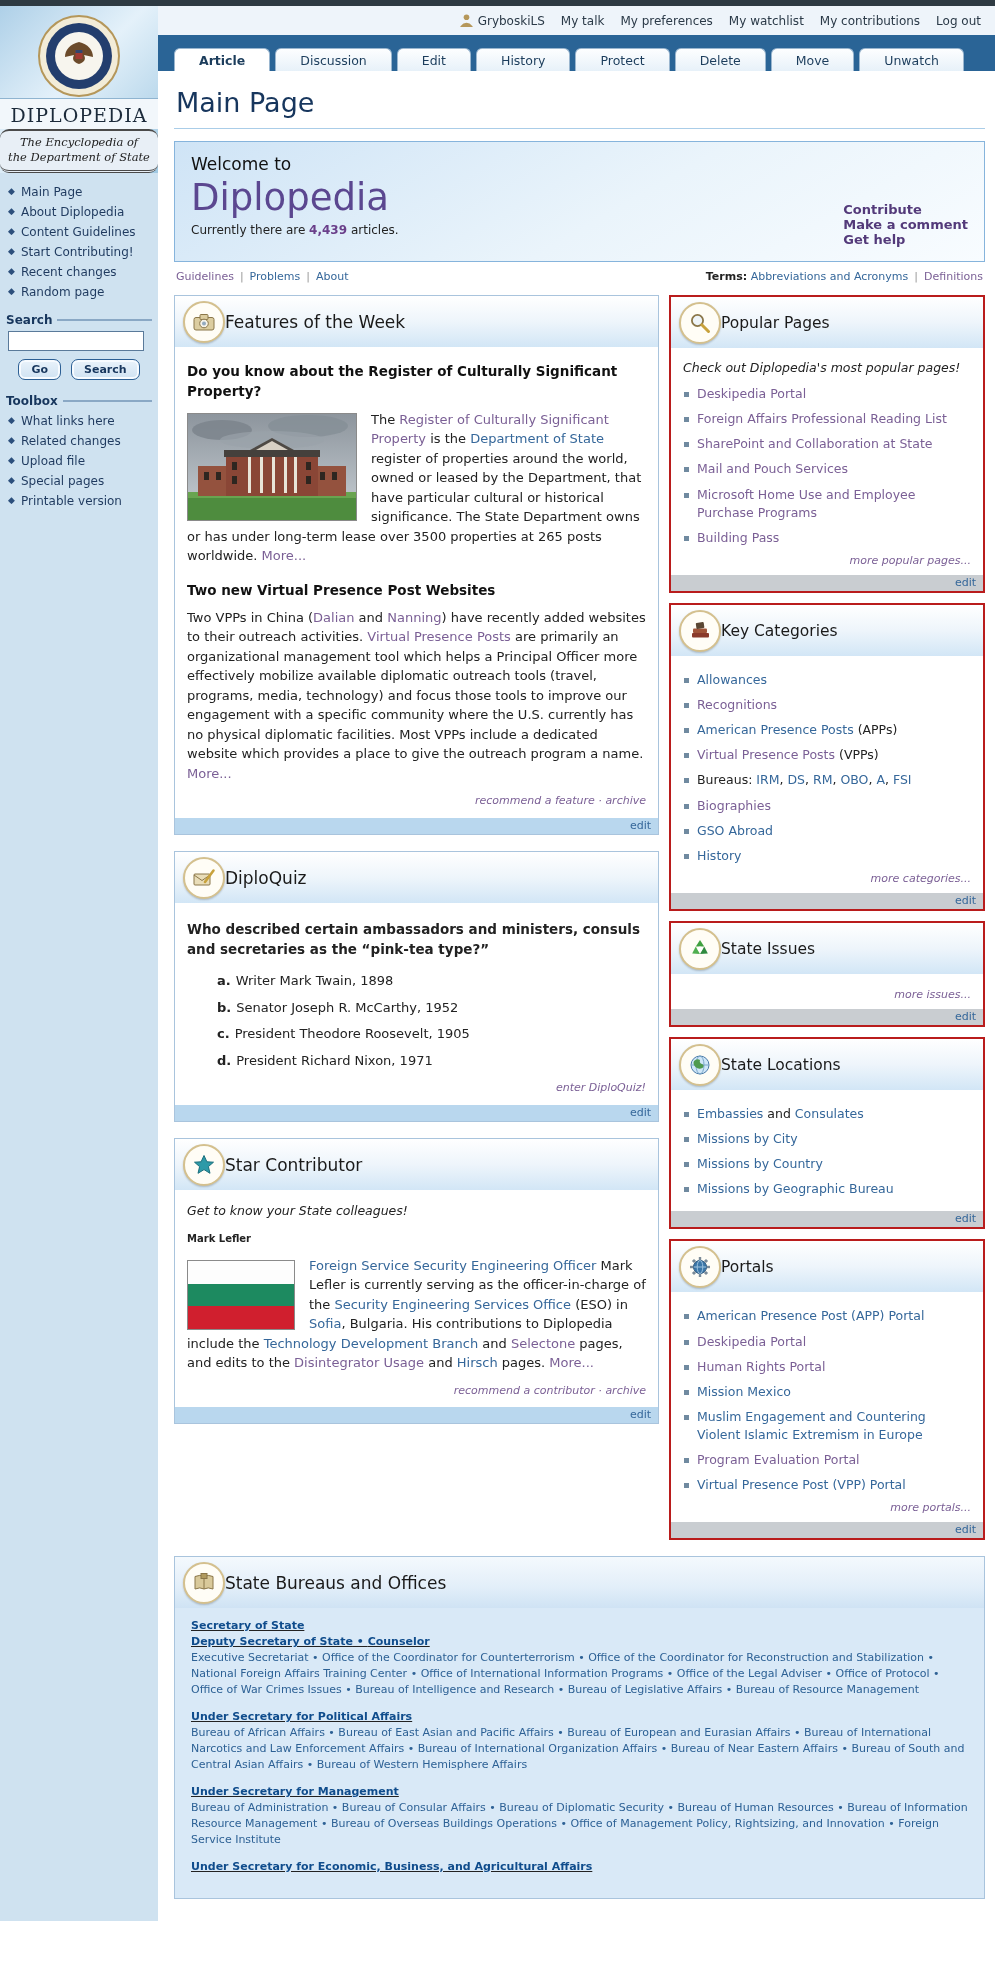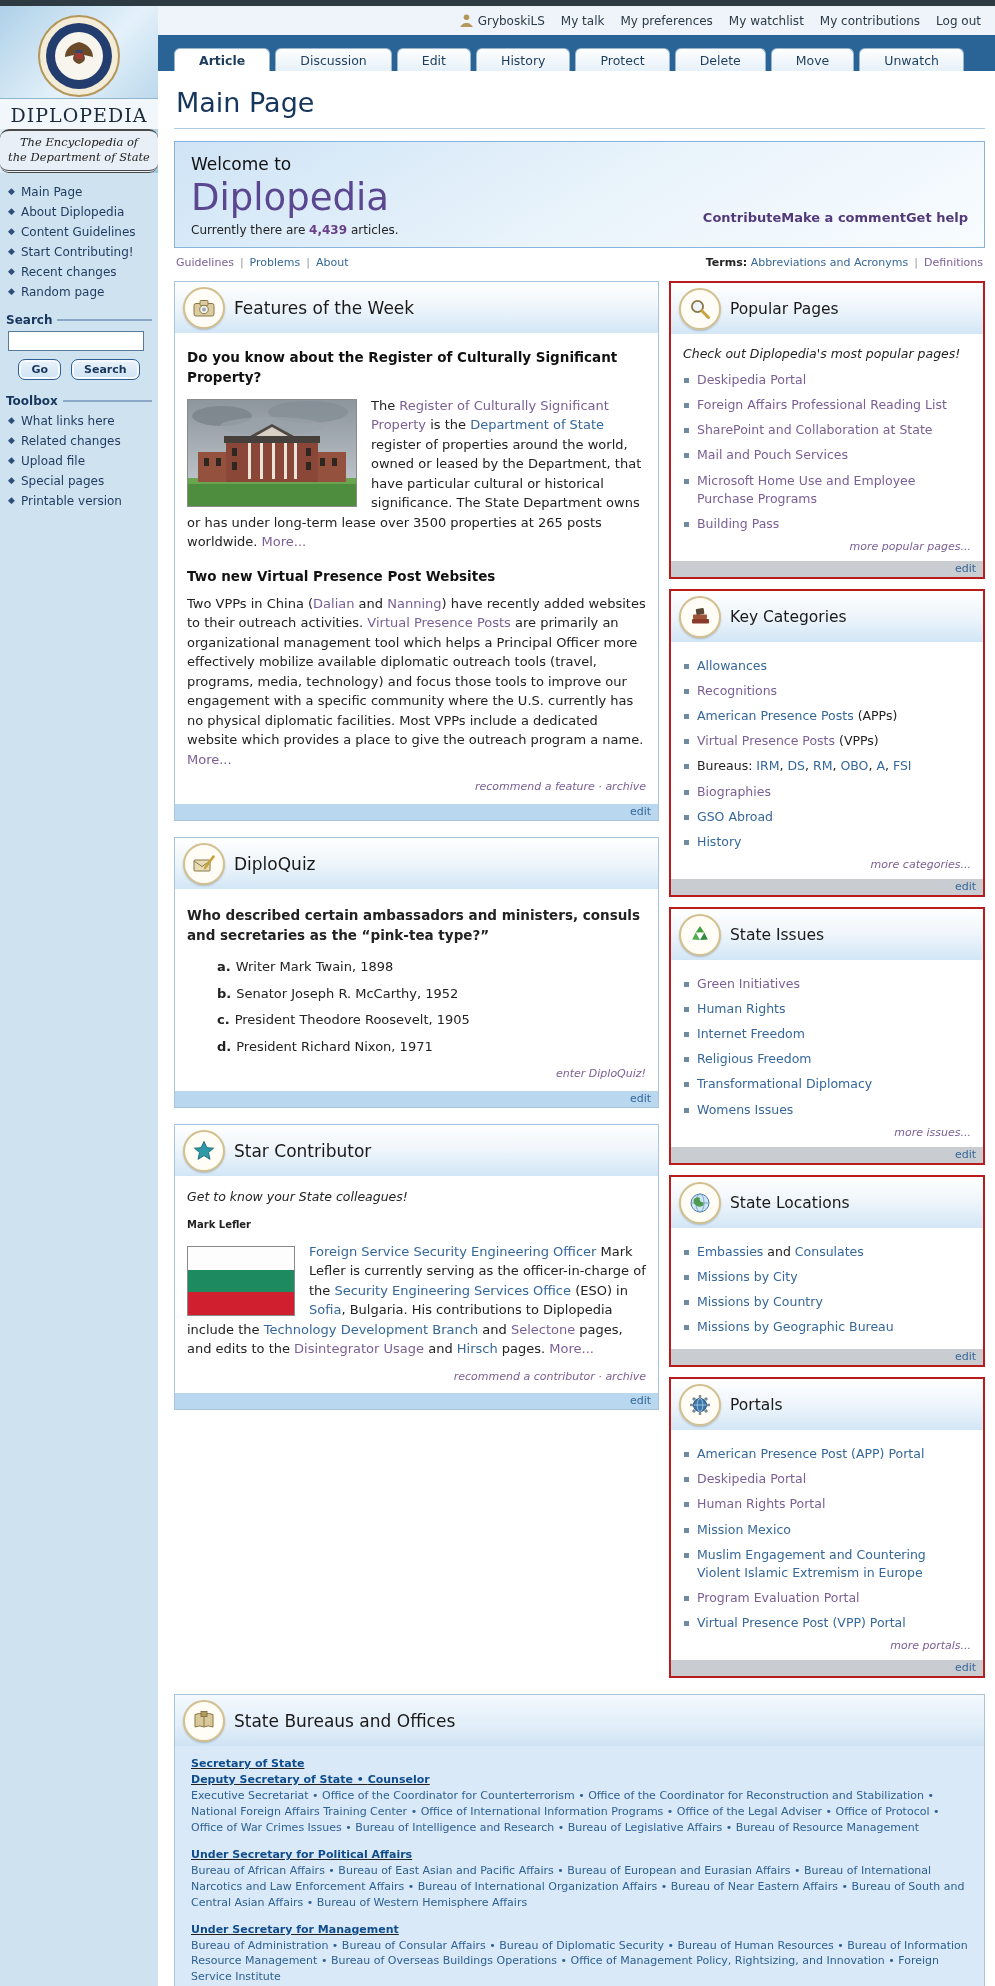--- a/index.html
+++ b/index.html
@@ -32,35 +32,35 @@
   .tab.active{background:#fff;font-weight:bold;}
   .content{background:#fff;padding:12px 10px 22px 16px;flex:1;}
   .page-title{font-size:27px;font-weight:normal;color:#17365d;margin:4px 0 10px 2px;}
   .title-rule{border-top:1px solid #aacde8;margin:0 0 12px;}
   
   .banner{border:1px solid #86b4dc;background:linear-gradient(150deg,#cfe4f6 0%,#eaf4fb 55%,#f8fcff 100%);display:flex;justify-content:space-between;padding:12px 16px 10px;margin-bottom:8px;}
   .welcome{font-size:17px;color:#111;}
   .brand{font-size:37px;color:#5b4790;margin:2px 0 4px;}
   .count-line{font-size:12px;color:#222;}
   .count{color:#6a3f8a;font-weight:bold;cursor:pointer;}
-  .banner-actions{display:flex;justify-content:space-between;align-items:center;padding:4px 0;margin-top:44px;}
+  .banner-actions{display:flex;flex-direction:column;justify-content:space-between;align-items:flex-start;padding:4px 0;margin-top:44px;}
   .banner-actions span{font-size:13px;font-weight:bold;color:#533a7a;cursor:pointer;}
   .subnav{display:flex;justify-content:space-between;font-size:11px;color:#555;margin:4px 2px 12px;}
   .subnav .sep{color:#999;margin:0 6px;}
   .link-blue{color:#35679a;cursor:pointer;}
   .link-purple{color:#7a5f95;cursor:pointer;}
   .bold-label{font-weight:bold;color:#222;}
   
   .cols{display:flex;gap:10px;align-items:flex-start;}
   .leftcol{flex:1;min-width:0;}
   .rightcol{width:316px;flex:0 0 316px;}
   
   .box{background:#fff;border:1px solid #a9c4dd;margin-bottom:16px;}
   .rbox{background:#fff;border:2px solid #b91c1c;margin-bottom:10px;}
-  .box-head{display:flex;align-items:center;gap:9px;padding:5px 8px 4px;background:linear-gradient(180deg,#ffffff 0%,#eef5fb 50%,#d2e6f6 100%);}
+  .box-head{display:flex;align-items:center;padding:5px 8px 4px;background:linear-gradient(180deg,#ffffff 0%,#eef5fb 50%,#d2e6f6 100%);}
   .badge{width:38px;height:38px;flex:0 0 38px;border-radius:50%;background:#fffdf6;border:2px solid #d4c08e;display:flex;align-items:center;justify-content:center;box-shadow:0 1px 2px rgba(0,0,0,.2);}
   .box-title{font-size:17px;color:#1a1a1a;}
   .rbox .box-title{font-size:15.5px;}
   .box-body{padding:10px 12px 8px;font-size:13px;line-height:1.5;color:#222;}
   .edit-bar{background:#b9d7ee;text-align:right;padding:1px 7px 2px;font-size:11px;}
   .rbox .edit-bar{background:#c9cdd1;}
   .story-head{font-weight:bold;font-size:13.5px;margin:4px 0 8px;color:#111;}
   .feature-img{float:left;margin:3px 14px 6px 0;border:1px solid #8a8a8a;}
   .clear{clear:both;}
   .meta-line{text-align:right;font-style:italic;font-size:11px;margin-top:10px;color:#7a5f95;}
@@ -395,28 +395,20 @@
                   <svg width="24" height="24" viewBox="0 0 24 24">
                       <path d="M12 3 l4.2 6.5 h-8.4z" fill="#3fa03f"></path>
                       <path d="M12 3 l4.2 6.5 h-8.4z" fill="#2f8a3f" transform="rotate(120 12 12)"></path>
                       <path d="M12 3 l4.2 6.5 h-8.4z" fill="#4fae4f" transform="rotate(240 12 12)"></path>
                       <circle cx="12" cy="12" r="2.4" fill="#fff"></circle>
                     </svg>
                 </span>
                 <span class="box-title">State Issues</span>
               </div>
               <div class="rbox-body">
-                <ul class="r-list">
-                  <li><span class="link-purple">Green Initiatives</span></li>
-                  <li><span class="link-blue">Human Rights</span></li>
-                  <li><span class="link-blue">Internet Freedom</span></li>
-                  <li><span class="link-blue">Religious Freedom</span></li>
-                  <li><span class="link-blue">Transformational Diplomacy</span></li>
-                  <li><span class="link-blue">Womens Issues</span></li>
-                </ul>
                 <div class="more-line">more issues...</div>
               </div>
               <div class="edit-bar"><span class="link-blue">edit</span></div>
             </div>
 
             <div class="rbox">
               <div class="box-head">
                 <span class="badge">
                   <svg width="24" height="24" viewBox="0 0 24 24">
                       <circle cx="12" cy="12" r="9" fill="#cfe6f8" stroke="#4a7aa8"></circle>

